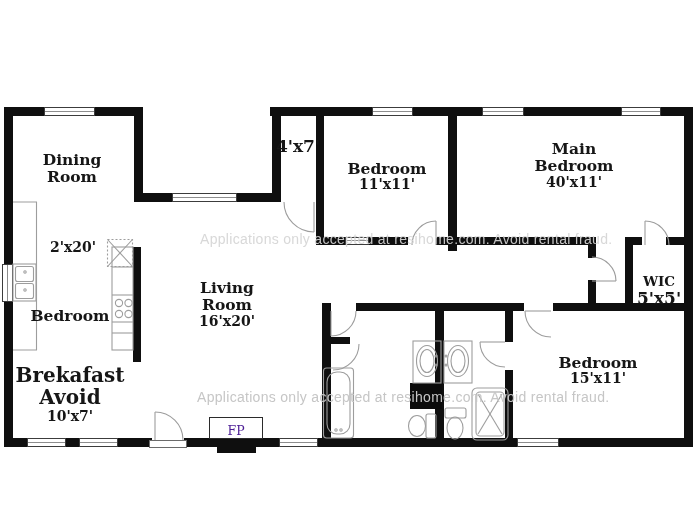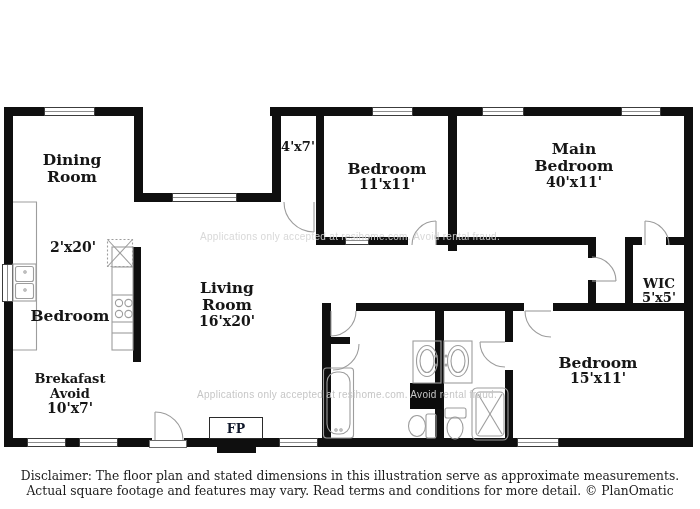--- a/index.html
+++ b/index.html
@@ -11,26 +11,26 @@
           background-image:linear-gradient(to bottom,transparent 41%,#8d8d8d 41%,#8d8d8d 57%,transparent 57%);}
   .window.v{background-image:linear-gradient(to right,transparent 41%,#8d8d8d 41%,#8d8d8d 57%,transparent 57%);}
   .doorgap{position:absolute;background:#fff;z-index:11;}
   .sill{position:absolute;background:#fff;border:1px solid #6b6b6b;box-sizing:border-box;z-index:11;}
   #fxsvg{position:absolute;left:0;top:0;z-index:20;}
   .room-label{position:absolute;transform:translate(-50%,-50%);text-align:center;color:#161616;
               font-weight:700;line-height:1.12;white-space:nowrap;z-index:30;}
   .room-name{font-size:15.5px;display:block;}
   .room-dim{font-size:14px;display:block;}
   .small .room-name{font-size:13.5px;margin-top:32px;}
-  .small .room-dim{font-size:13px;}
-  .nook .room-name{font-size:13px;}
+  .small .room-dim{font-size:17px;}
+  .nook .room-name{font-size:20px;}
   .fp-box{position:absolute;left:209px;top:417px;width:54px;height:22px;background:#fff;
           border:1px solid #2b2b2b;box-sizing:border-box;z-index:15;display:flex;
-          align-items:center;justify-content:center;font-weight:700;font-size:12.5px;color:#0f172a;}
-  .wm{position:absolute;font-family:"Liberation Sans","DejaVu Sans",sans-serif;font-size:10px;
+          align-items:flex-end;justify-content:center;font-weight:400;font-size:12.5px;color:#4c1d95;}
+  .wm{position:absolute;font-family:"Liberation Sans","DejaVu Sans",sans-serif;font-size:14px;
       letter-spacing:.3px;white-space:nowrap;z-index:40;}
   .wm-top{left:200px;top:231px;color:rgba(213,213,213,0.92);}
   .wm-bottom{left:197px;top:389px;color:#c6c6c6;}
   .disclaimer{position:absolute;left:350px;top:469px;transform:translateX(-50%);text-align:center;
               font-size:12.3px;color:#1c1c1c;line-height:1.24;white-space:nowrap;z-index:30;}
 </style>
 </head>
 <body>
 
 <div id="stage">
@@ -228,18 +228,14 @@
     <span class="room-dim">15'x11'</span>
   </div>
 
   <div class="fp-box">
     <span>FP</span>
   </div>
 
   <div class="wm wm-top">Applications only accepted at resihome.com. Avoid rental fraud.</div>
   <div class="wm wm-bottom">Applications only accepted at resihome.com. Avoid rental fraud.</div>
 
-  <div class="disclaimer">
-    <div>Disclaimer: The floor plan and stated dimensions in this illustration serve as approximate measurements.</div>
-    <div>Actual square footage and features may vary. Read terms and conditions for more detail. © PlanOmatic</div>
-  </div>
 
 </div>
 
 </body></html>

